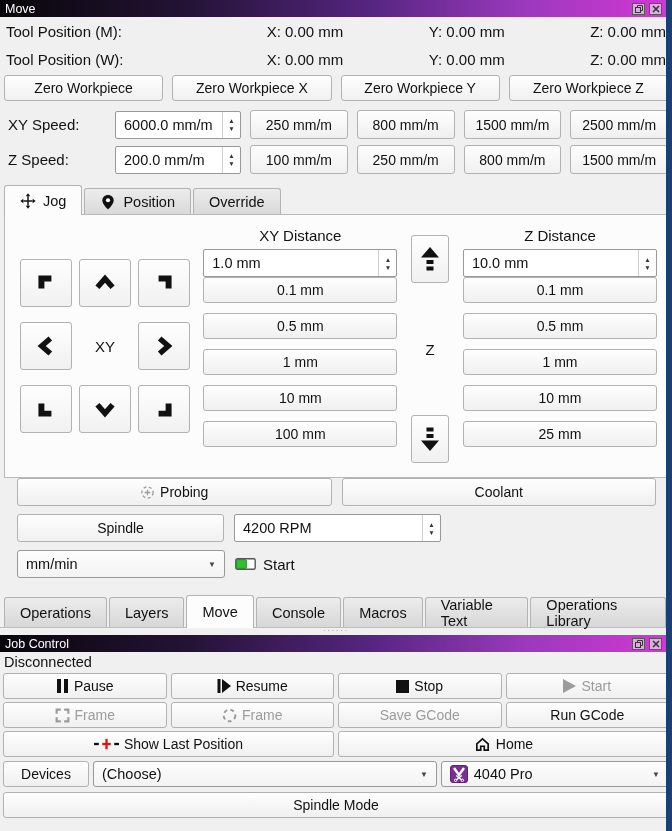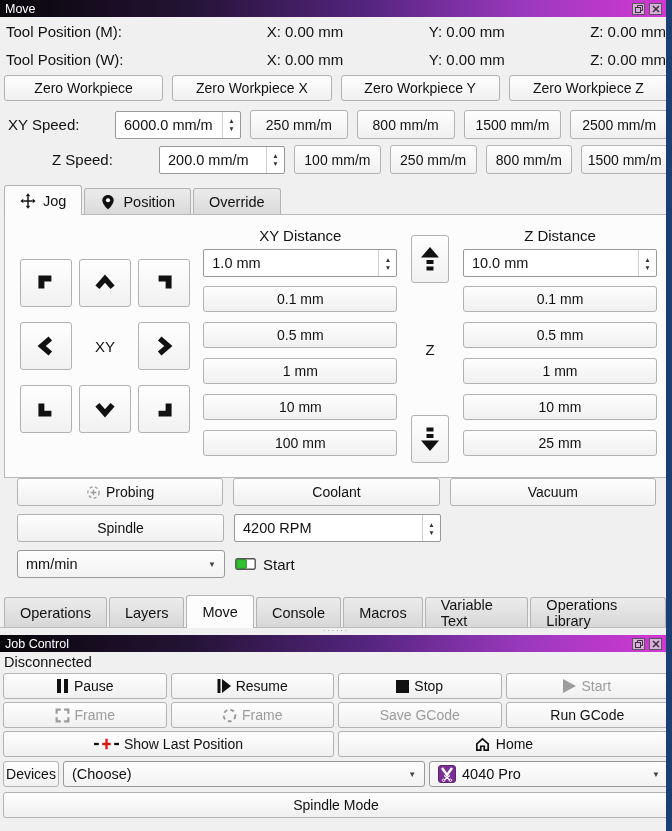--- a/index.html
+++ b/index.html
@@ -42,21 +42,21 @@
 
   
   .pos-grid{ display:grid; grid-template-columns:176px 1fr 1fr 1fr; align-items:center; height:28px; padding:0 6px; font-size:15px; }
   .pos-val{ text-align:right; }
 
   .zero-row{ display:flex; gap:9px; padding:0 4px; margin-top:2px; }
   .zero-row .btn{ flex:1; }
 
   .speed-row{ display:flex; align-items:center; gap:9px; padding:0 4px; }
   .speed-row.first{ margin-top:9px; }
-  .speed-row.second{ margin-top:6px;margin-left:44px; }
+  .speed-row.second{ margin-top:6px; }
   .speed-label{ width:102px; font-size:15px; padding-left:4px; }
   .speed-row .spin{ width:126px; }
   .speed-row .btn{ flex:1; height:29px; }
 
   
   .tabs{ display:flex; align-items:flex-end; padding:0 4px; margin-top:11px; height:30px; }
   .tab{
     height:27px; display:flex; align-items:center; gap:7px; padding:0 15px;
     border:1px solid #b3b3b3; border-bottom:none; border-radius:3px 3px 0 0;
     background:linear-gradient(#ececec,#d9d9d9); font-size:14.5px; margin-right:2px; position:relative;
@@ -68,21 +68,21 @@
     display:flex; gap:13px; padding:12px 10px 12px 15px; position:relative; z-index:2; margin-top:-1px;
   }
 
   
   .jogpad{ width:172px; display:grid; grid-template-columns:repeat(3,52px); grid-template-rows:repeat(3,48px); gap:15px 7px; align-content:center; }
   .jog-btn{ border:1px solid #b2b2b2; border-radius:3px; background:linear-gradient(#fefefe,#f1f1f1); display:flex; align-items:center; justify-content:center; }
   .jog-center{ display:flex; align-items:center; justify-content:center; font-size:15px; }
 
   .dist-col{ width:196px; display:flex; flex-direction:column; }
   .dist-label{ text-align:center; font-size:15px; height:22px; }
-  .dist-col .spin{ margin-bottom:9px; }
+  .dist-col .spin{ }
   .dist-col .btn{ height:26px; margin-bottom:10px; }
   .dist-col .btn:last-child{ margin-bottom:0; }
 
   .zbtn-col{ width:40px; display:flex; flex-direction:column; align-items:center; justify-content:space-between; padding:8px 0 2px 0; }
   .zbig{ width:38px; height:48px; border:1px solid #b2b2b2; border-radius:3px; background:linear-gradient(#fefefe,#f1f1f1); display:flex; align-items:center; justify-content:center; }
   .z-label{ font-size:15px; }
 
   
   .act-row{ display:flex; gap:10px; padding:0 16px 0 17px; align-items:center; }
   .act-row.r1{ }
@@ -103,21 +103,21 @@
   .btab.active{ height:33px; background:#fdfdfd; margin-bottom:-1px; z-index:3; position:relative; }
 
   .splitter-dots{ height:7px; text-align:center; font-size:7px; line-height:6px; color:#8a8a8a; letter-spacing:2px; }
 
   
   .status{ height:21px; font-size:14.5px; padding:2px 0 0 4px; }
   .job-grid4{ display:grid; grid-template-columns:repeat(4,1fr); gap:4px; padding:0 3px; }
   .job-grid4.rowb{ margin-top:3px; }
   .job-grid2{ display:grid; grid-template-columns:repeat(2,1fr); gap:4px; padding:0 3px; margin-top:3px; }
   .dev-row{ display:flex; gap:4px; padding:0 3px; margin-top:4px; }
-  .dev-btn{ width:56px; }
+  .dev-btn{ width:86px; }
   .dev-row .combo{ flex:1.55; height:26px; }
   .dev-row .combo.machine{ flex:1; gap:6px; }
   .cm-row{ padding:0 3px; margin-top:5px; }
 
   .icon16{ width:16px; height:16px; }
   svg{ display:block; }
 </style>
 </head>
 <body>
 
@@ -316,23 +316,20 @@
     <button class="btn">
       <svg width="15" height="15" viewBox="0 0 16 16">
         <circle cx="8" cy="8" r="6" fill="none" stroke="#9b9b9b" stroke-width="1.4" stroke-dasharray="3.2 2.6"></circle>
         <path d="M8 5 V11 M5 8 H11" stroke="#9b9b9b" stroke-width="1.4" fill="none"></path>
       </svg>
       <span>Probing</span>
     </button>
     <button class="btn">
       <span>Coolant</span>
     </button>
-    <button class="btn">
-      <span>Vacuum</span>
-    </button>
   </div>
 
   <div class="act-row r2">
     <button class="btn">
       <span>Spindle</span>
     </button>
     <div class="spin">
       <span class="spin-val">4200 RPM</span>
       <span class="spin-arrows">
         <span class="sa">▲</span>

